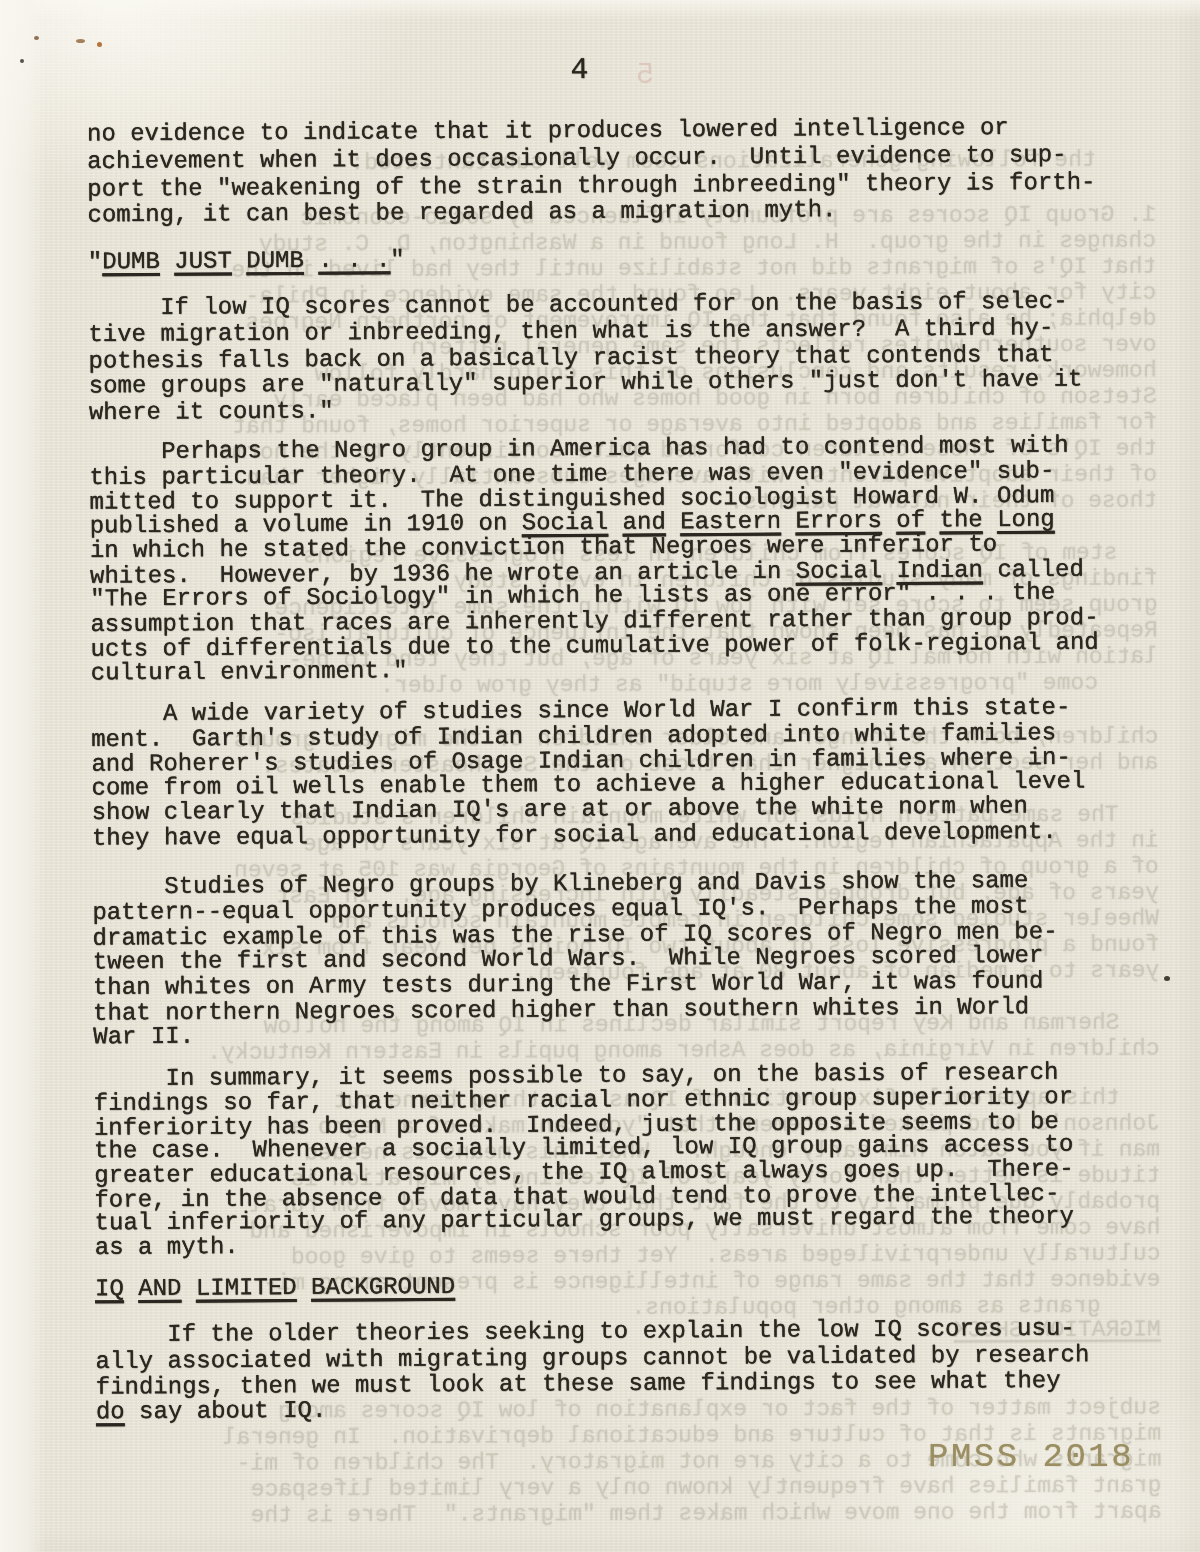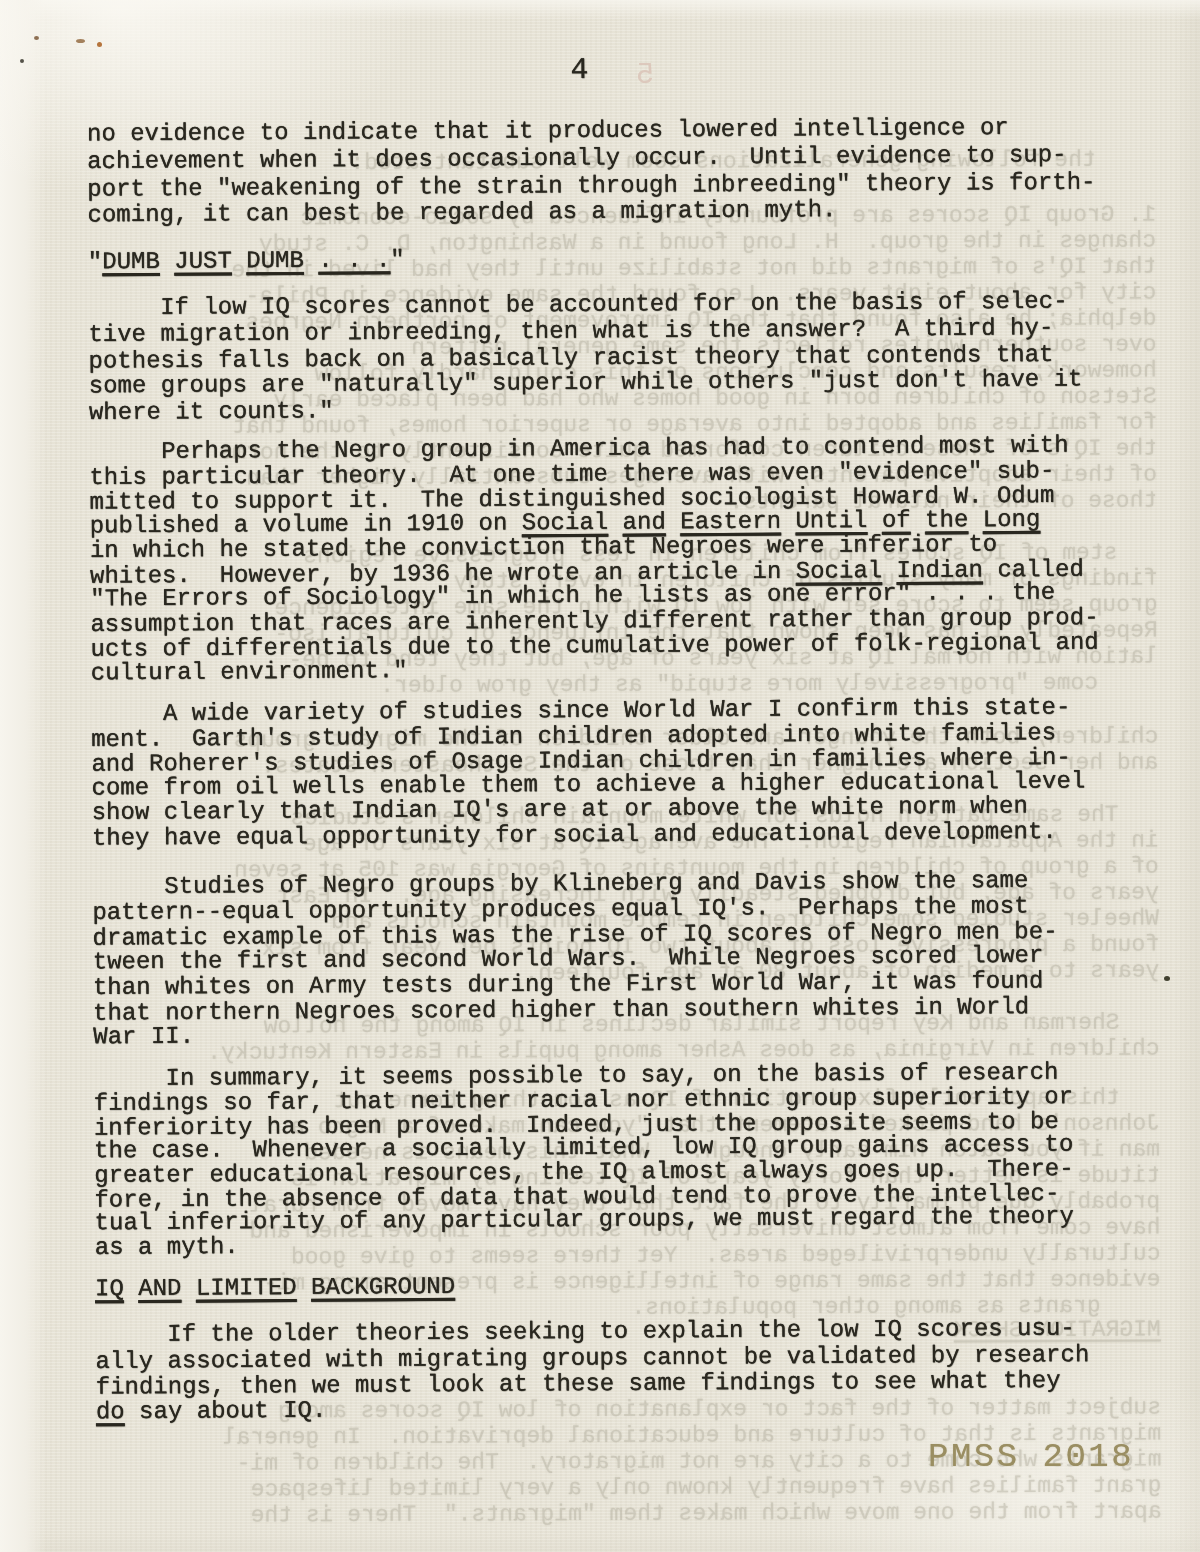--- a/index.html
+++ b/index.html
@@ -149,21 +149,21 @@
       <div class="line"><span>     If low IQ scores cannot be accounted for on the basis of selec-</span></div>
       <div class="line"><span>tive migration or inbreeding, then what is the answer?  A third hy-</span></div>
       <div class="line"><span>pothesis falls back on a basically racist theory that contends that</span></div>
       <div class="line"><span>some groups are "naturally" superior while others "just don't have it</span></div>
       <div class="line"><span>where it counts."</span></div>
     </div>
     <div class="block paragraph" style="top: 441px; left: 0px; line-height: 24.5px;">
       <div class="line"><span>     Perhaps the Negro group in America has had to contend most with</span></div>
       <div class="line"><span>this particular theory.  At one time there was even "evidence" sub-</span></div>
       <div class="line"><span>mitted to support it.  The distinguished sociologist Howard W. Odum</span></div>
-      <div class="line"><span>published a volume in 1910 on </span><span class="u">Social</span><span> </span><span class="u">and</span><span> </span><span class="u">Eastern</span><span> </span><span class="u">Until</span><span> </span><span class="u">of</span><span> </span><span class="u">the</span><span> </span><span class="u">Long</span></div>
+      <div class="line"><span>published a volume in 1910 on </span><span class="u">Social</span><span> </span><span class="u">and</span><span> </span><span class="u">Eastern</span><span> </span><span class="u">Errors</span><span> </span><span class="u">of</span><span> </span><span class="u">the</span><span> </span><span class="u">Long</span></div>
       <div class="line"><span>in which he stated the conviction that Negroes were inferior to</span></div>
       <div class="line"><span>whites.  However, by 1936 he wrote an article in </span><span class="u">Social</span><span> </span><span class="u">Indian</span><span> called</span></div>
       <div class="line"><span>"The Errors of Sociology" in which he lists as one error" . . . the</span></div>
       <div class="line"><span>assumption that races are inherently different rather than group prod-</span></div>
       <div class="line"><span>ucts of differentials due to the cumulative power of folk-regional and</span></div>
       <div class="line"><span>cultural environment."</span></div>
     </div>
     <div class="block paragraph" style="top: 703px; left: 0px; line-height: 24.5px;">
       <div class="line"><span>     A wide variety of studies since World War I confirm this state-</span></div>
       <div class="line"><span>ment.  Garth's study of Indian children adopted into white families</span></div>

